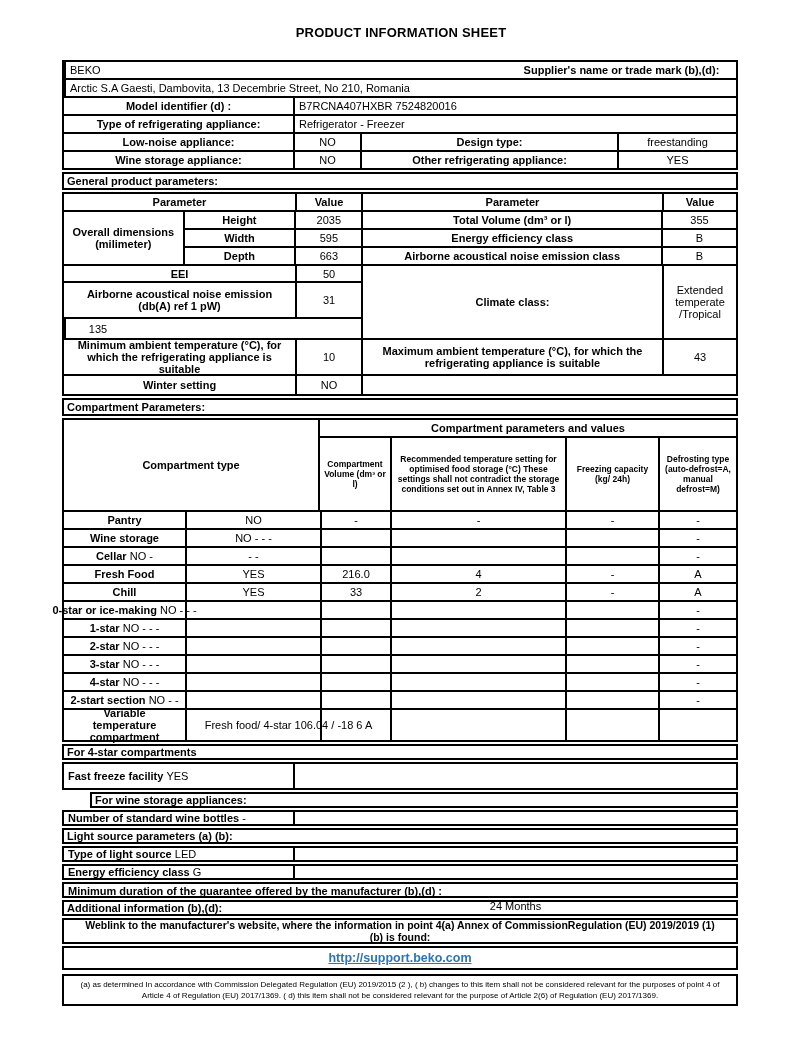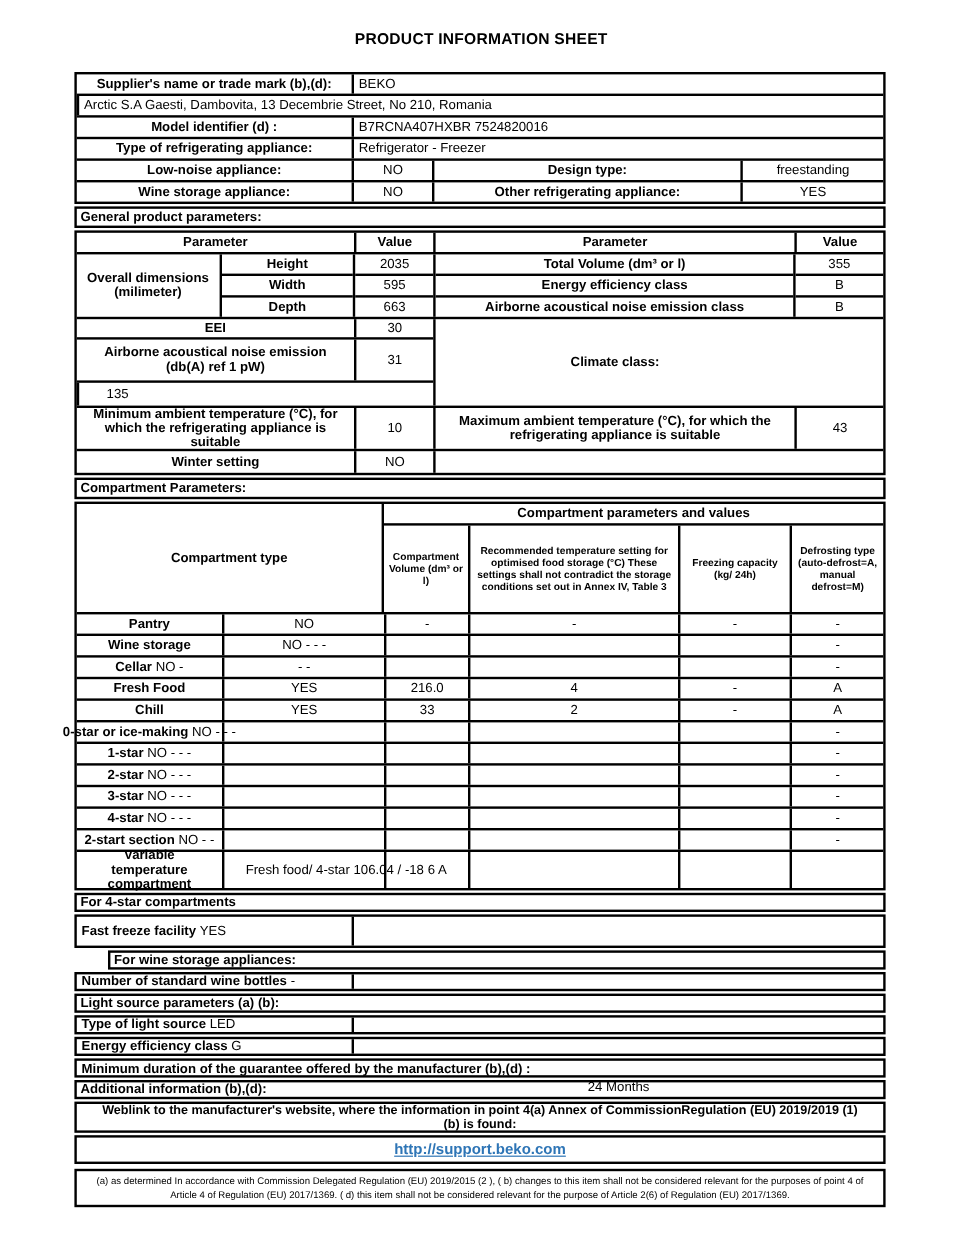--- a/index.html
+++ b/index.html
@@ -37,22 +37,22 @@
 </style>
 </head>
 <body>
 
 <div class="title">PRODUCT INFORMATION SHEET</div>
 
 <div class="doc">
 
   <div class="box">
     <div class="tr">
+      <div class="td h16 l bl wB">BEKO</div>
       <div class="td h16 c b wA">Supplier's name or trade mark (b),(d):</div>
-      <div class="td h16 l bl wB">BEKO</div>
     </div>
     <div class="tr bt">
       <div class="td h16 l bl wB">Arctic S.A Gaesti, Dambovita, 13 Decembrie Street, No 210, Romania</div>
     </div>
     <div class="tr bt">
       <div class="td h16 c b wA">Model identifier (d) :</div>
       <div class="td h16 l bl wB">B7RCNA407HXBR 7524820016</div>
     </div>
     <div class="tr bt">
       <div class="td h16 c b wA">Type of refrigerating appliance:</div>
@@ -101,31 +101,32 @@
       <div class="stack bl gp4">
         <div class="cellrow td c">355</div>
         <div class="cellrow td c bt">B</div>
         <div class="cellrow td c bt">B</div>
       </div>
     </div>
     <div class="tr bt" style="height:72px;">
       <div class="stack" style="width:297px;">
         <div class="tr" style="height:16px;">
           <div class="td c b gp1">EEI</div>
-          <div class="td c bl gp2">30</div>
+          <div class="td c bl gp2">50</div>
         </div>
         <div class="tr bt" style="height:36px;">
           <div class="td c b gp1" style="padding:0 14px;">Airborne acoustical noise emission (db(A) ref 1 pW)</div>
           <div class="td c bl gp2">31</div>
         </div>
         <div class="tr bt" style="height:20px;">
           <div class="td c bl gp2">135</div>
         </div>
       </div>
       <div class="td c b bl gp3">Climate class:</div>
+      <div class="td c bl gp4" style="padding:0 6px;">Extended temperate /Tropical</div>
     </div>
     <div class="tr bt" style="height:34px;">
       <div class="td c b gp1" style="padding:0 8px;">Minimum ambient temperature (°C), for which the refrigerating appliance is suitable</div>
       <div class="td c bl gp2">10</div>
       <div class="td c b bl gp3" style="padding:0 14px;">Maximum ambient temperature (°C), for  which the refrigerating appliance is suitable</div>
       <div class="td c bl gp4">43</div>
     </div>
     <div class="tr bt">
       <div class="td h18 c b gp1">Winter setting</div>
       <div class="td h18 c bl gp2">NO</div>

